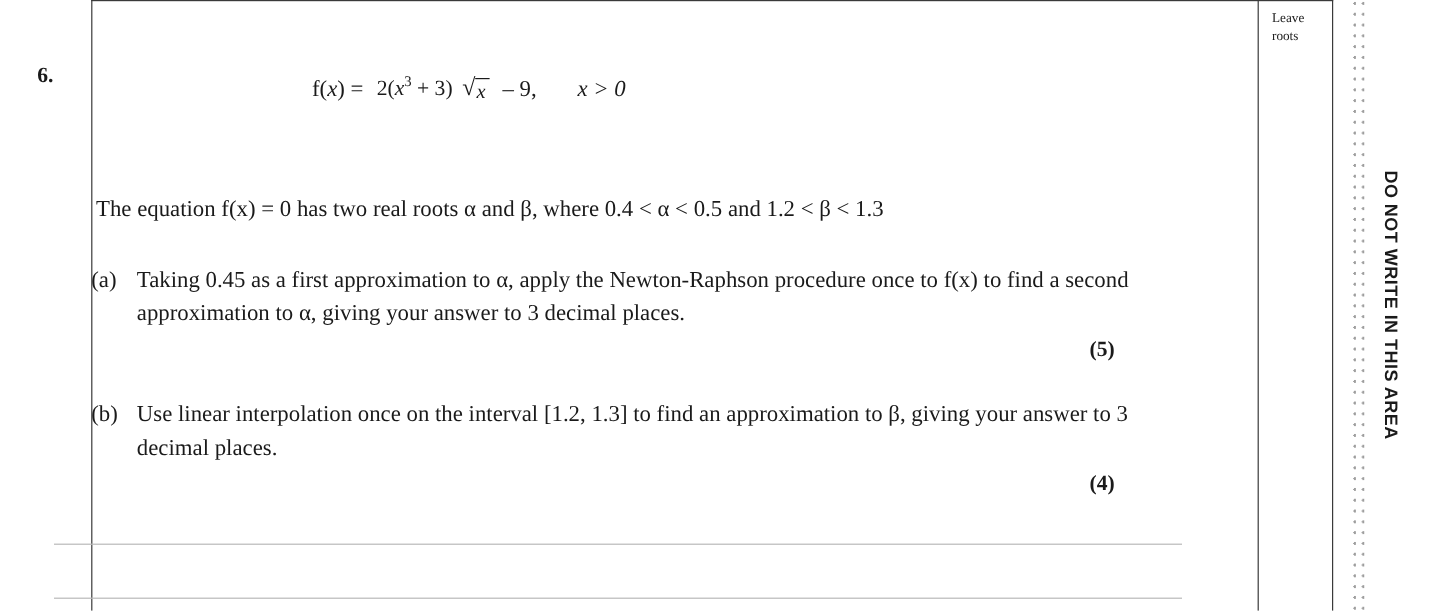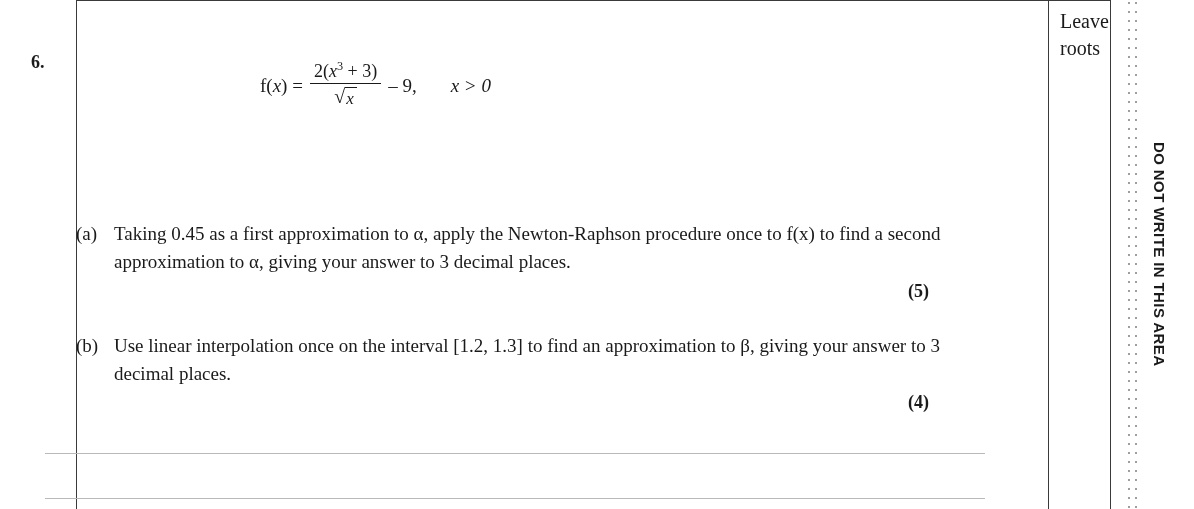--- a/index.html
+++ b/index.html
@@ -39,21 +39,21 @@
     top: 0px;
     width: 1px;
     height: 509px;
     background: #3a3a3a;
   }
   .leave-blank {
     position: absolute;
     left: 1060px;
     top: 8px;
     width: 44px;
-    font-size: 20px;
+    font-size: 11px;
     line-height: 1.35;
     color: #1a1a1a;
   }
   
   .dot-band {
     position: absolute;
     left: 1126px;
     top: 0px;
     width: 14px;
     height: 509px;
@@ -95,21 +95,21 @@
     left: 260px;
     top: 62px;
     font-size: 19px;
     display: flex;
     align-items: center;
     white-space: nowrap;
   }
   .it { font-style: italic; }
   .frac {
     display: inline-flex;
-    flex-direction: column;
+    flex-direction: row;
     align-items: center;
     vertical-align: middle;
     margin: 0 7px;
     position: relative;
     top: -1px;
   }
   .frac .num {
     font-size: 18px;
     padding: 0 4px 1px 4px;
     line-height: 1.15;
@@ -219,20 +219,21 @@
           <span class="radical">√</span>
             <span class="radicand">x</span>
         </span>
       </span>
     </span>
     <span>– 9,</span>
     <span style="display:inline-block;width:34px;"></span>
     <span class="it">x &gt; 0</span>
   </div>
 
+  <div class="stmt">The equation f(x) = 0 has two real roots α and β, where 0.4 &lt; α &lt; 0.5 and 1.2 &lt; β &lt; 1.3</div>
 
   <div class="part" id="part-a">
     <span class="tag">(a)</span>
     <span class="body">Taking 0.45 as a first approximation to α, apply the Newton-Raphson procedure once to f(x) to find a second approximation to α, giving your answer to 3 decimal places.</span>
   </div>
   <div class="marks" id="marks-a">(5)</div>
 
   <div class="part" id="part-b">
     <span class="tag">(b)</span>
     <span class="body">Use linear interpolation once on the interval [1.2, 1.3] to find an approximation to β, giving your answer to 3 decimal places.</span>

